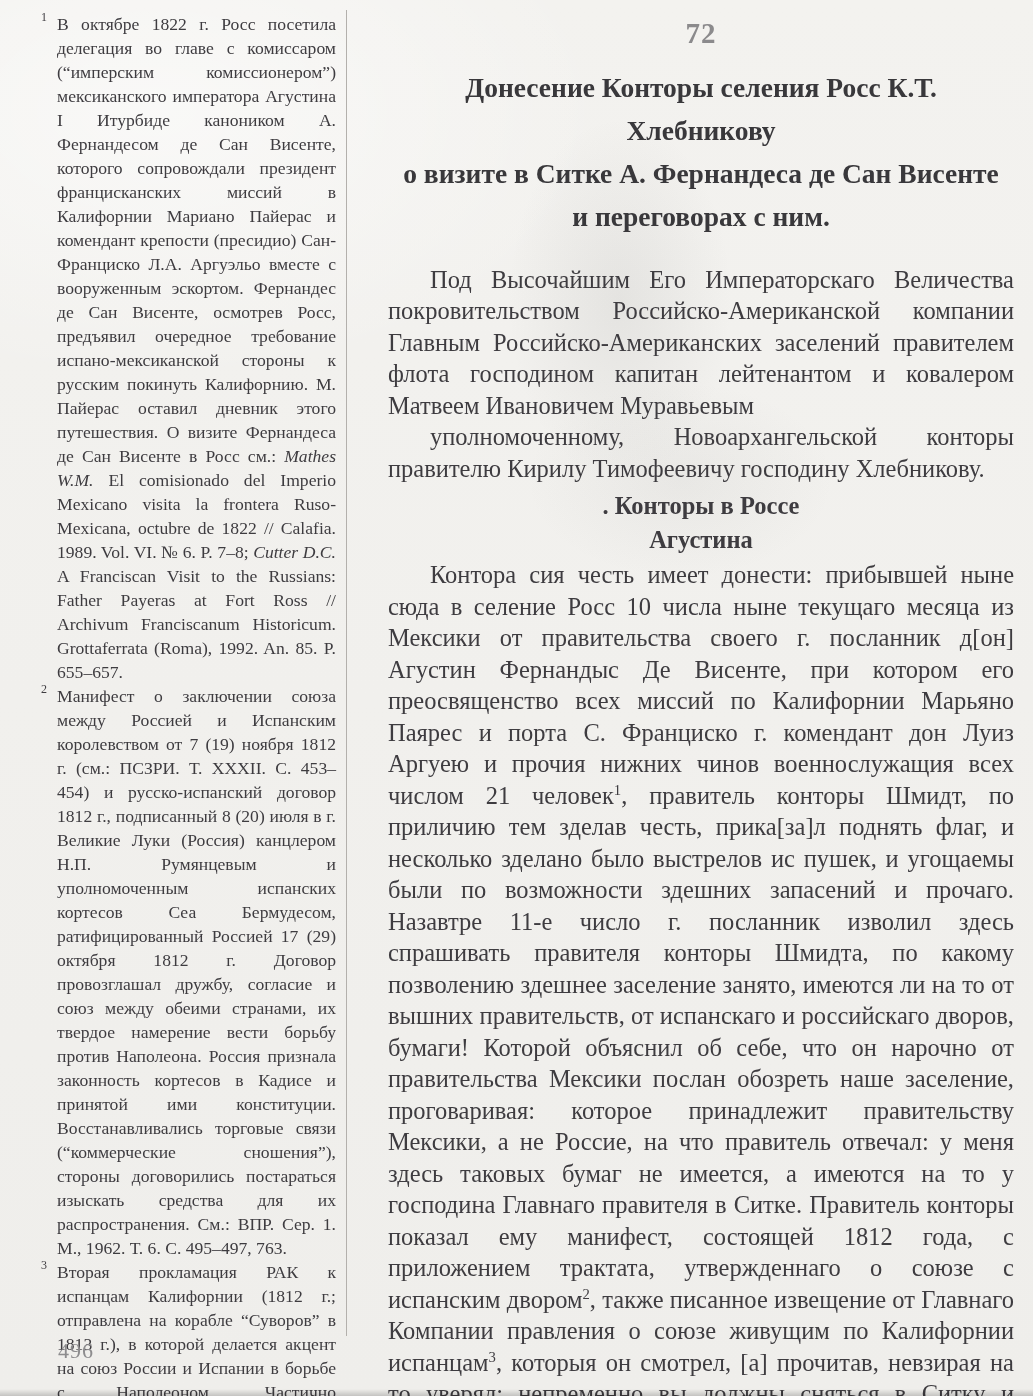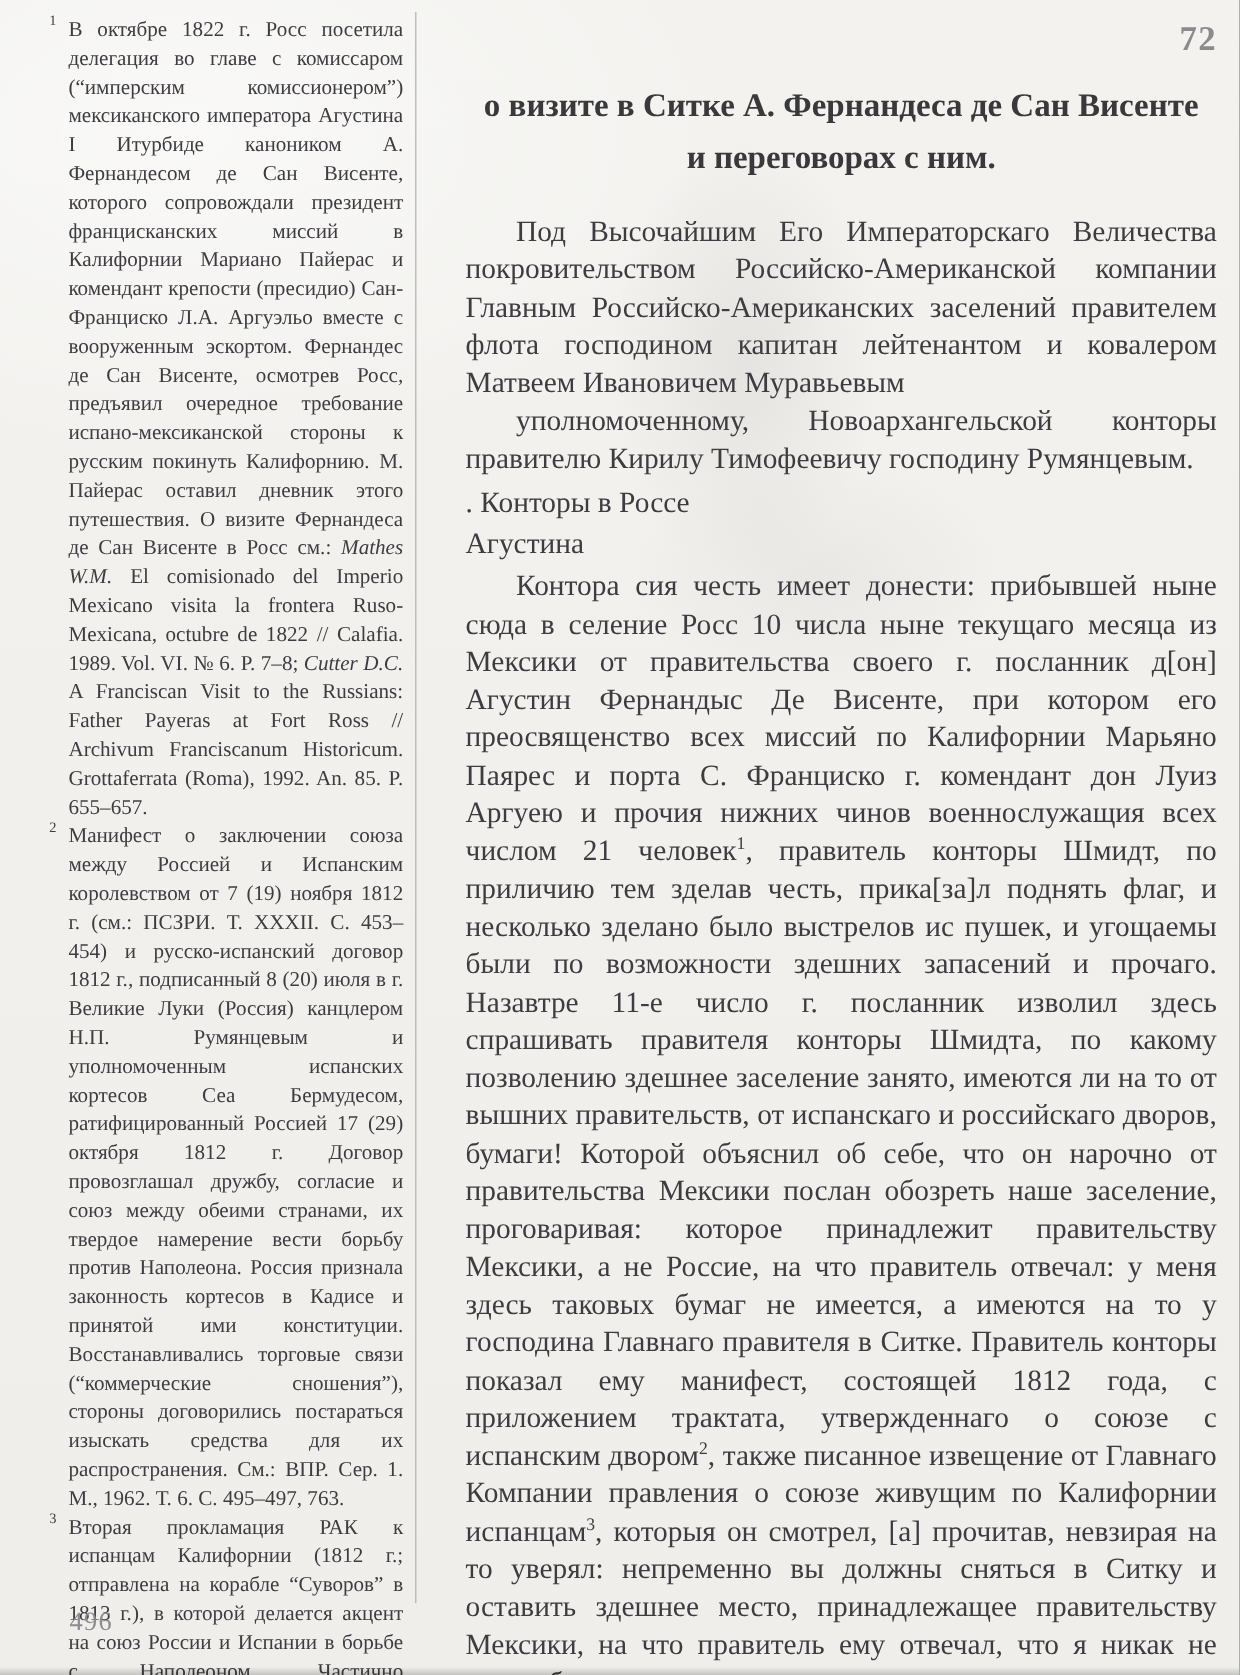--- a/index.html
+++ b/index.html
@@ -35,35 +35,35 @@
   .divider{
     position:absolute;left:346px;top:10px;width:1px;height:1326px;
     background:#b3b0ac;
   }
   
   .main-col{
     position:absolute;left:388px;top:18px;width:626px;
     font-size:24.5px;line-height:31.5px;
   }
   .doc-number{
-    text-align:right;
+    text-align:center;
     font-size:29px;font-weight:bold;color:#8b8a8c;
     letter-spacing:1px;
     margin-bottom:16px;
   }
   .title{
     margin:0 0 26px 0;
     font-size:27.5px;line-height:43px;font-weight:bold;
     color:#39383b;text-align:center;
   }
   .title-line{display:block;}
   .body-p{
     margin:0;text-align:justify;text-indent:42px;
   }
-  .subhead{text-align:left;text-indent:0;margin:2px 0;}
+  .subhead{text-align:center;text-indent:0;margin:2px 0;font-weight:bold;}
   .subheads{margin:6px 0 4px 0;}
   sup.ref{font-size:60%;line-height:0;vertical-align:super;}
   
   .page-number{
     position:absolute;left:58px;top:1338px;
     font-size:22px;color:#8d8c8e;letter-spacing:1px;
   }
 </style>
 </head>
 <body>
@@ -75,26 +75,27 @@
     <div class="footnote"><sup class="fn-marker">2</sup><span>Манифест о заключении союза между Россией и Испанским королевством от 7 (19) ноября 1812 г. (см.: ПСЗРИ. Т. XXXII. С. 453–454) и русско-испанский договор 1812 г., подписанный 8 (20) июля в г. Великие Луки (Россия) канцлером Н.П. Румянцевым и уполномоченным испанских кортесов Сеа Бермудесом, ратифицированный Россией 17 (29) октября 1812 г. Договор провозглашал дружбу, согласие и союз между обеими странами, их твердое намерение вести борьбу против Наполеона. Россия признала законность кортесов в Кадисе и принятой ими конституции. Восстанавливались торговые связи (“коммерческие сношения”), стороны договорились постараться изыскать средства для их распространения. См.: ВПР. Сер. 1. М., 1962. Т. 6. С. 495–497, 763.</span></div>
     <div class="footnote"><sup class="fn-marker">3</sup><span>Вторая прокламация РАК к испанцам Калифорнии (1812 г.; отправлена на корабле “Суворов” в 1813 г.), в которой делается акцент на союз России и Испании в борьбе с Наполеоном. Частично опубликована в кн.: </span></div>
   </aside>
 
   <div class="divider"></div>
 
   <main class="main-col">
     <div class="doc-number">72</div>
 
     <h1 class="title">
+      <span class="title-line">Донесение Конторы селения Росс К.Т. Хлебникову</span>
       <span class="title-line">о визите в Ситке А. Фернандеса де Сан Висенте</span>
       <span class="title-line">и переговорах с ним.</span>
     </h1>
 
     <p class="body-p">Под Высочайшим Его Императорскаго Величества покровительством Российско-Американской компании Главным Российско-Американских заселений правителем флота господином капитан лейтенантом и ковалером Матвеем Ивановичем Муравьевым</p>
-    <p class="body-p">уполномоченному, Новоархангельской конторы правителю Кирилу Тимофеевичу господину Румянцевым.</p>
+    <p class="body-p">уполномоченному, Новоархангельской конторы правителю Кирилу Тимофеевичу господину Хлебникову.</p>
 
     <div class="subheads">
       <div class="subhead">. Конторы в Россе</div>
       <div class="subhead">Агустина</div>
     </div>
 
     <p class="body-p"><span>Контора сия честь имеет донести: прибывшей ныне сюда в селение Росс 10 числа ныне текущаго месяца из Мексики от правительства своего г. посланник д[он] Агустин Фернандыс Де Висенте, при котором его преосвященство всех миссий по Калифорнии Марьяно Паярес и порта С. Франциско г.  комендант дон Луиз Аргуею и прочия нижних чинов военнослужащия всех числом 21 человек</span><sup class="ref">1</sup><span>, правитель конторы Шмидт, по приличию тем зделав честь, прика[за]л поднять флаг, и несколько зделано было выстрелов ис пушек, и угощаемы были по возможности здешних запасений и прочаго. Назавтре 11-е число г. посланник изволил здесь спрашивать правителя конторы Шмидта, по какому позволению здешнее заселение занято, имеются ли на то от вышних правительств, от испанскаго и российскаго дворов, бумаги! Которой объяснил об себе, что он нарочно от правительства Мексики послан обозреть наше заселение, проговаривая: которое принадлежит правительству Мексики, а не Россие, на что правитель отвечал: у меня здесь таковых бумаг не имеется, а имеются на то у господина Главнаго правителя в Ситке. Правитель конторы показал ему манифест, состоящей 1812 года, с приложением трактата, утвержденнаго о союзе с испанским двором</span><sup class="ref">2</sup><span>, также писанное извещение от Главнаго Компании правления о союзе живущим по Калифорнии испанцам</span><sup class="ref">3</sup><span>, которыя он смотрел, [а] прочитав, невзирая на то уверял: непременно вы должны сняться в Ситку и оставить здешнее место, принадлежащее правительству Мексики, на что правитель ему отвечал, что я никак не могу без воли главнаго начальства оставить здешнее заселение, когда будет от онаго приказание, тогда я должен оставить здешнее заселение и выбыть совсем в Ситку. Зделал бумагу г. посланник в одном содержании два эксемпляра на испанском переводе за подписанием с обоих сторон свидетелями о отзыве правителя конторы Шмидта [о] неимеющихся у него здесь от вышняго правитель-</span></p>
   </main>
 
   <div class="page-number">496</div>

